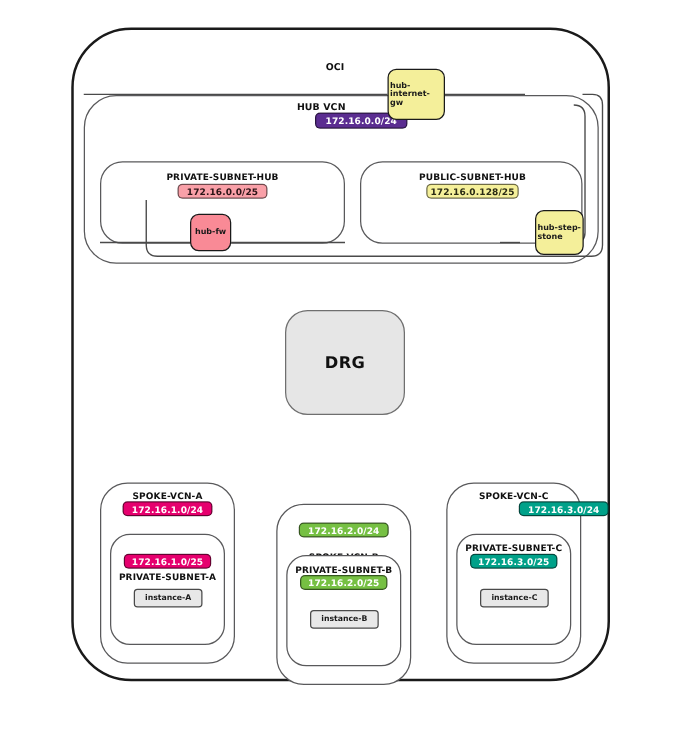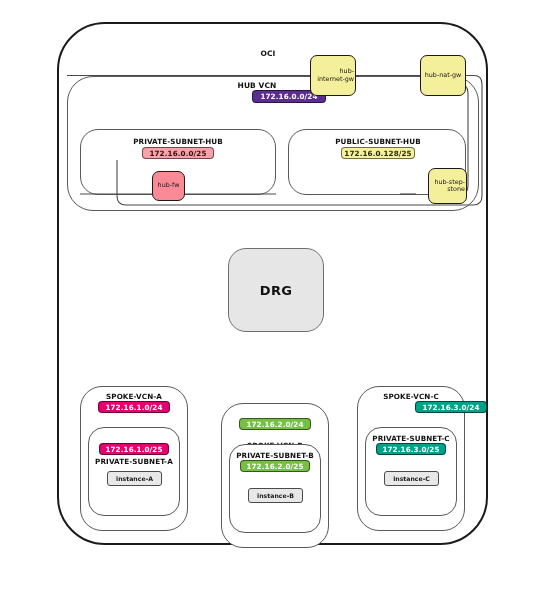--- a/index.html
+++ b/index.html
@@ -66,22 +66,22 @@
     color:#ffffff;
     white-space:nowrap;
     letter-spacing:.1px;
   }
 
   
   .node{
     position:absolute;
     box-sizing:border-box;
     display:flex;align-items:center;justify-content:center;
-    text-align:right;
-    font-size:6.4px;font-weight:normal;
+    text-align:left;
+    font-size:6.4px;font-weight:bold;
     color:#1a1a1a;
     border:1.6px solid #1a1a1a;
     border-radius:7px;
     line-height:1.12;
     padding:1px;
     z-index:6;
   }
 
   
   .drg{
@@ -136,21 +136,20 @@
   </svg>
 
   <div class="rbox vcn-box" style="left:67px;top:76px;width:412px;height:135px;"></div>
 
   <div class="lbl lbl-vcn" style="left:219px;top:81px;width:76px;">HUB VCN</div>
 
   <div class="cidr" style="left:252px;top:90px;width:74px;height:13px;background:#5b2d91;">172.16.0.0/24</div>
 
   <div class="node" style="left:310px;top:55px;width:46px;height:41px;background:#f4ef9a;">hub-internet-gw</div>
 
-  <div class="node" style="left:420px;top:55px;width:46px;height:41px;background:#f4ef9a;">hub-nat-gw</div>
 
   <div class="rbox subnet-box" style="left:80px;top:129px;width:196px;height:66px;"></div>
 
   <div class="lbl lbl-subnet" style="left:110px;top:137px;width:136px;">PRIVATE-SUBNET-HUB</div>
 
   <div class="cidr" style="left:142px;top:147px;width:72px;height:12px;background:#f9a0a8;color:#2a1416;">172.16.0.0/25</div>
 
   <div class="node" style="left:152px;top:171px;width:33px;height:30px;background:#f98a96;">hub-fw</div>
 
   <div class="rbox subnet-box" style="left:288px;top:129px;width:178px;height:66px;"></div>

